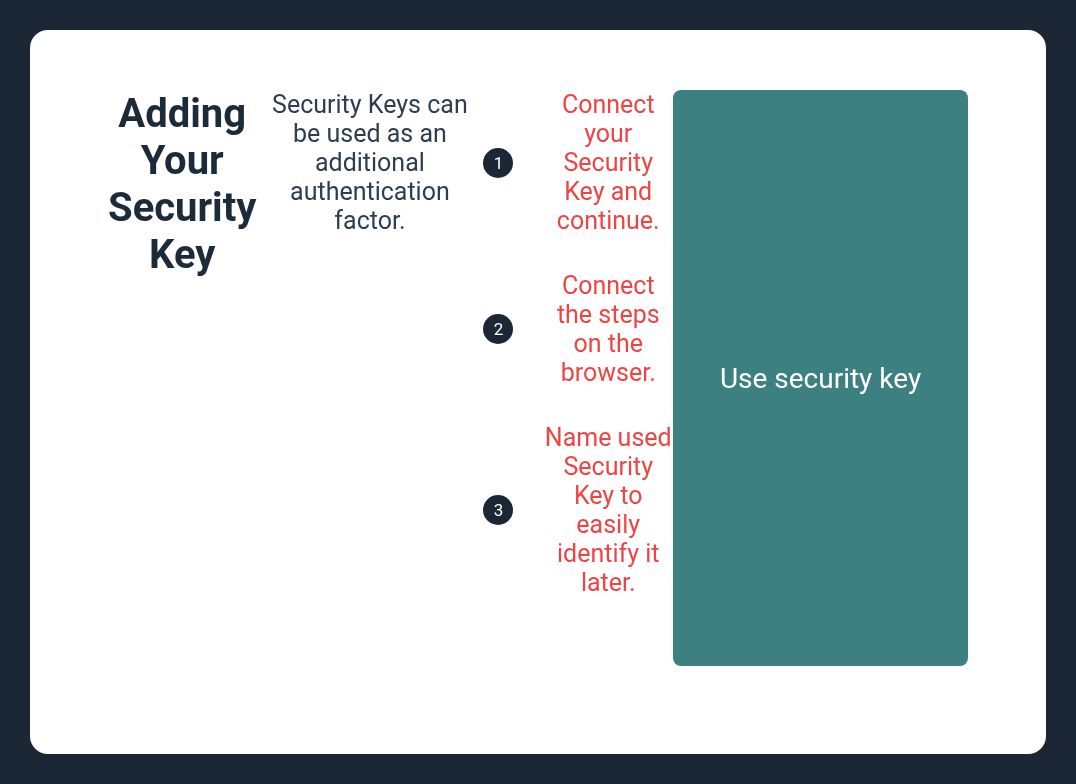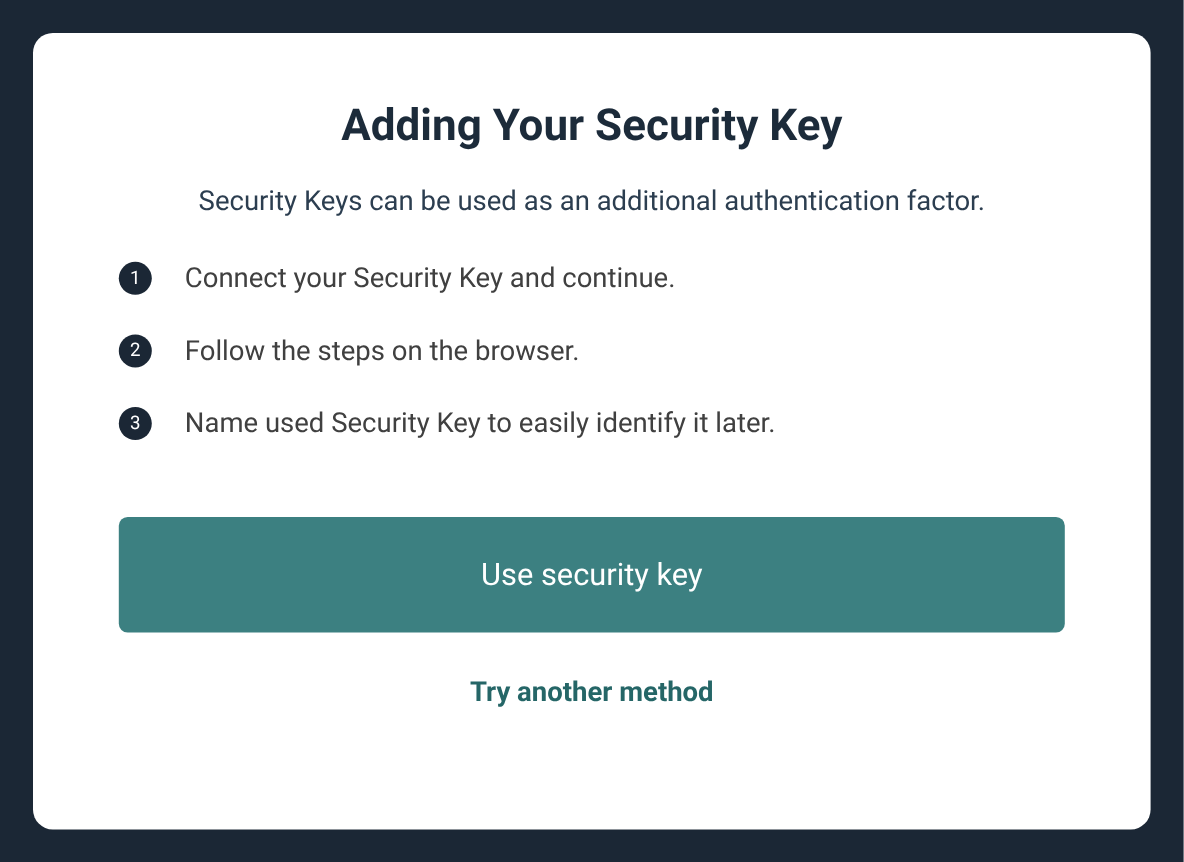--- a/index.html
+++ b/index.html
@@ -17,21 +17,20 @@
       justify-content: center;
       padding: 30px;
     }
     .card {
       background-color: #ffffff;
       border-radius: 18px;
       width: 100%;
       height: 100%;
       padding: 60px 78px 48px 78px;
       display: flex;
-      flex-direction: column;
     }
     .title {
       font-size: 40px;
       font-weight: 700;
       color: #1c2b3a;
       text-align: center;
       margin-bottom: 32px;
     }
     .subtitle {
       font-size: 25px;
@@ -59,21 +58,22 @@
       color: #ffffff;
       display: flex;
       align-items: center;
       justify-content: center;
       font-size: 17px;
       font-weight: 400;
       flex-shrink: 0;
     }
     .step-text {
       font-size: 25px;
-      color: #404040;
+      color: #ef4444;
+      text-align: center;
     }
     .primary-button {
       background-color: #3c8081;
       color: #ffffff;
       border: none;
       border-radius: 8px;
       padding: 36px 16px;
       font-size: 28px;
       font-weight: 400;
       cursor: pointer;
@@ -98,23 +98,22 @@
   <h1 class="title">Adding Your Security Key</h1>
   <p class="subtitle">Security Keys can be used as an additional authentication factor.</p>
 
   <div class="steps">
     <div class="step">
       <div class="step-number">1</div>
       <div class="step-text">Connect your Security Key and continue.</div>
     </div>
     <div class="step">
       <div class="step-number">2</div>
-      <div class="step-text">Follow the steps on the browser.</div>
+      <div class="step-text">Connect the steps on the browser.</div>
     </div>
     <div class="step">
       <div class="step-number">3</div>
       <div class="step-text">Name used Security Key to easily identify it later.</div>
     </div>
   </div>
 
   <button class="primary-button">Use security key</button>
-  <a class="secondary-link">Try another method</a>
 </div>
 
 </body></html>

